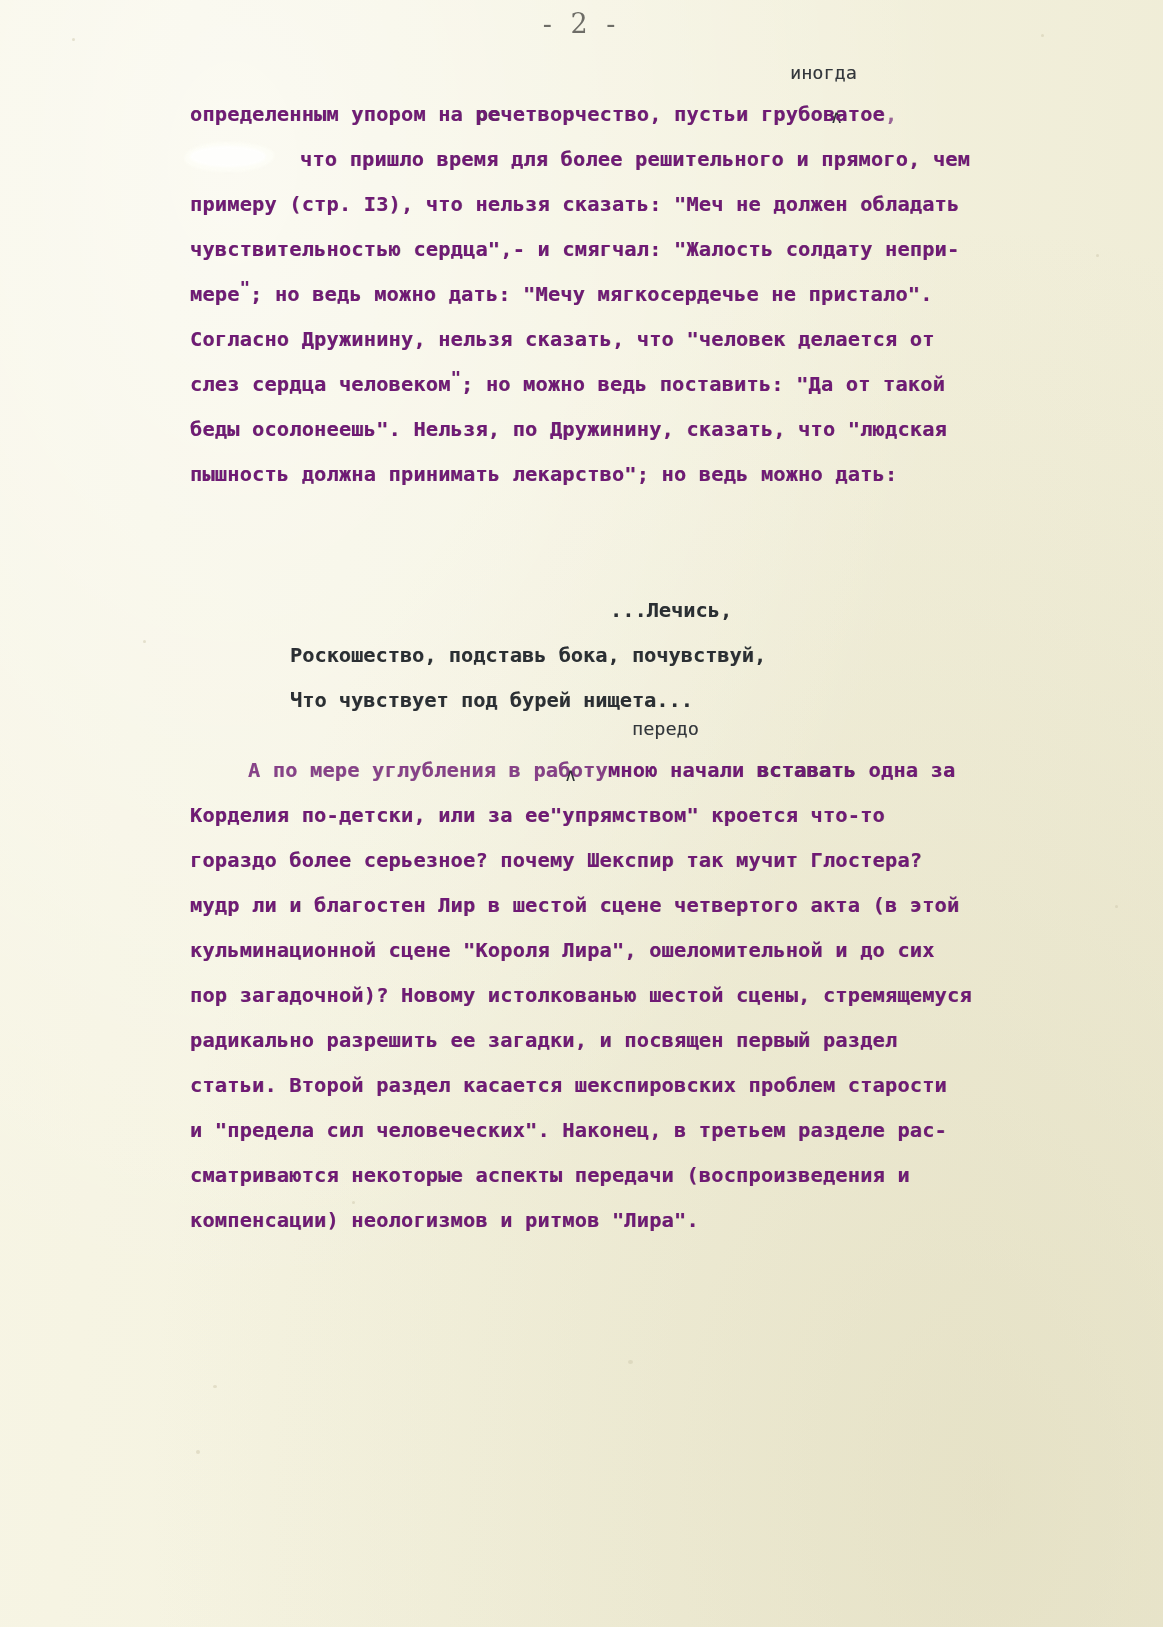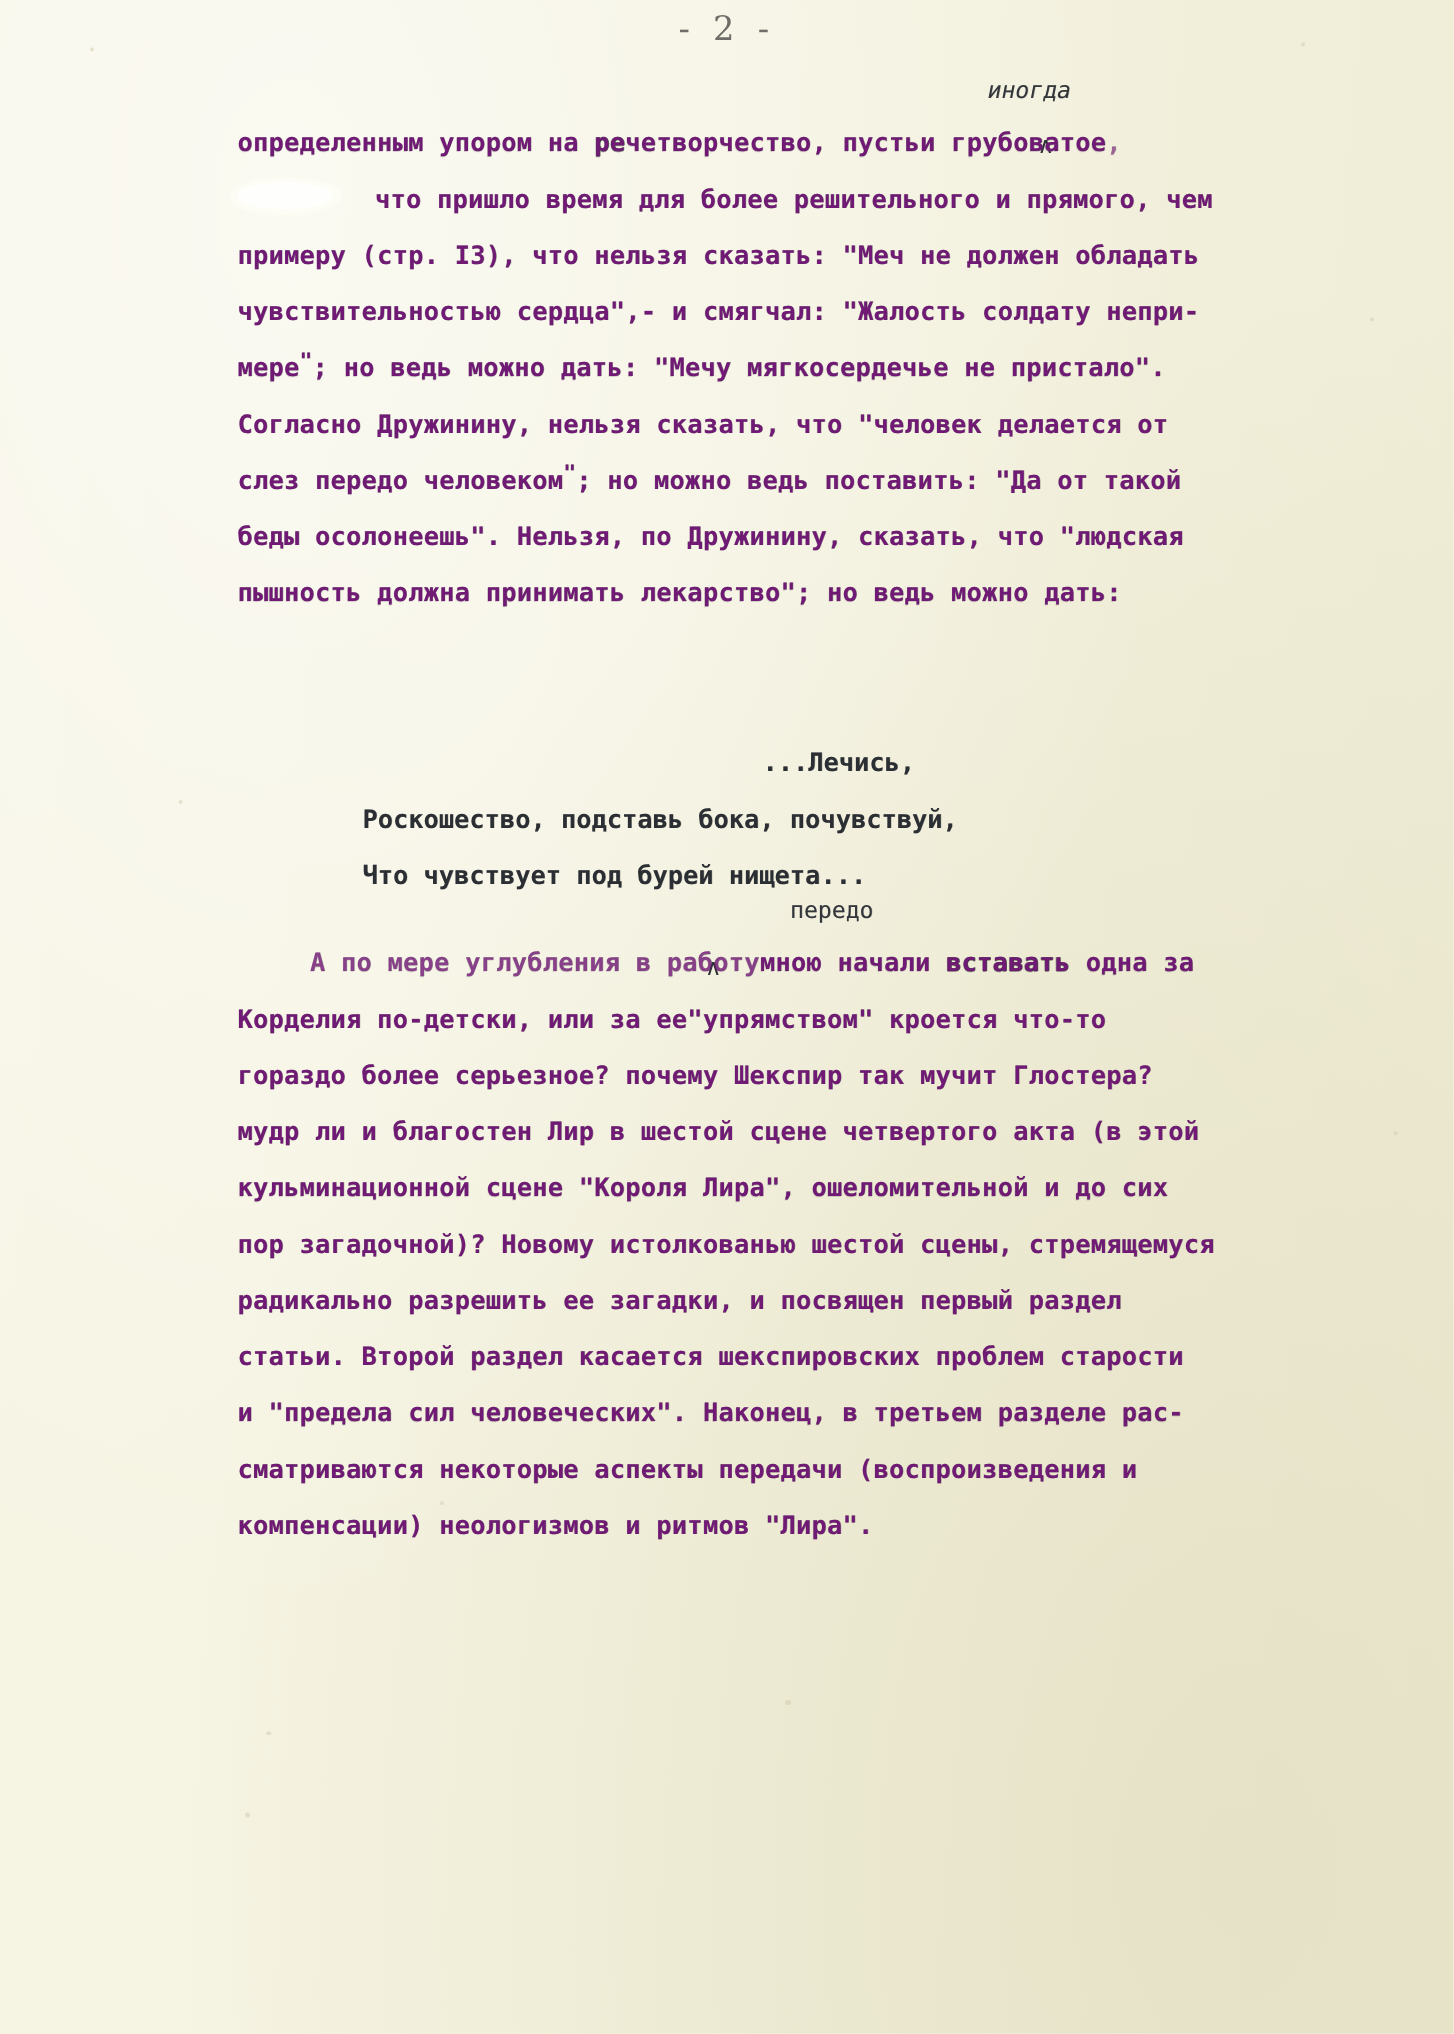--- a/index.html
+++ b/index.html
@@ -148,36 +148,36 @@
   <div class="speck" style="left:1115px; top:905px; width:3px; height:3px;"></div>
   <div class="speck" style="left:352px; top:1201px; width:3px; height:3px;"></div>
 </div>
 
 <div class="page">
 
   <div class="page-number">- 2 -</div>
 
   <div class="body-text">
 
-    <div class="insertion" style="left:600px; top:-30px;font-style:italic;">иногда</div>
+    <div class="insertion" style="left:600px; top:-30px;">иногда</div>
     <div class="caret" style="left:640px; top:16px;">∧</div>
 
     <div class="tline"><span>определенным упором на </span><span class="bolder">ре</span><span>четворчество, пусть</span><span>и грубоватое</span><span class="fainter">,</span></div>
 
     <div class="whiteout" style="left:-4px; top:52px; width:86px; height:26px;"></div>
 
     <div class="tline indent2">что пришло время для более решительного и прямого, чем</div>
     <div class="tline">примеру (стр. I3), что нельзя сказать: "Меч не должен обладать</div>
     <div class="tline">чувствительностью сердца",- и смягчал: "Жалость солдату непри-</div>
 
     <div class="tline"><span>мере</span><span class="sup-quote">"</span><span>; но ведь можно дать: "Мечу мягкосердечье не пристало".</span></div>
 
     <div class="tline">Согласно Дружинину, нельзя сказать, что "человек делается от</div>
 
-    <div class="tline"><span>слез передо человеком</span><span class="sup-quote">"</span><span>; но можно ведь поставить: "Да от такой</span></div>
+    <div class="tline"><span>слез сердца человеком</span><span class="sup-quote">"</span><span>; но можно ведь поставить: "Да от такой</span></div>
 
     <div class="tline">беды осолонеешь". Нельзя, по Дружинину, сказать, что "людская</div>
     <div class="tline">пышность должна принимать лекарство"; но ведь можно дать:</div>
   </div>
 
   <div class="verse" style="top:588px;">
     <div class="vline" style="padding-left:420px;">...Лечись,</div>
     <div class="vline" style="padding-left:100px;">Роскошество, подставь бока, почувствуй,</div>
     <div class="vline" style="padding-left:100px;">Что чувствует под бурей нищета...</div>
   </div>

